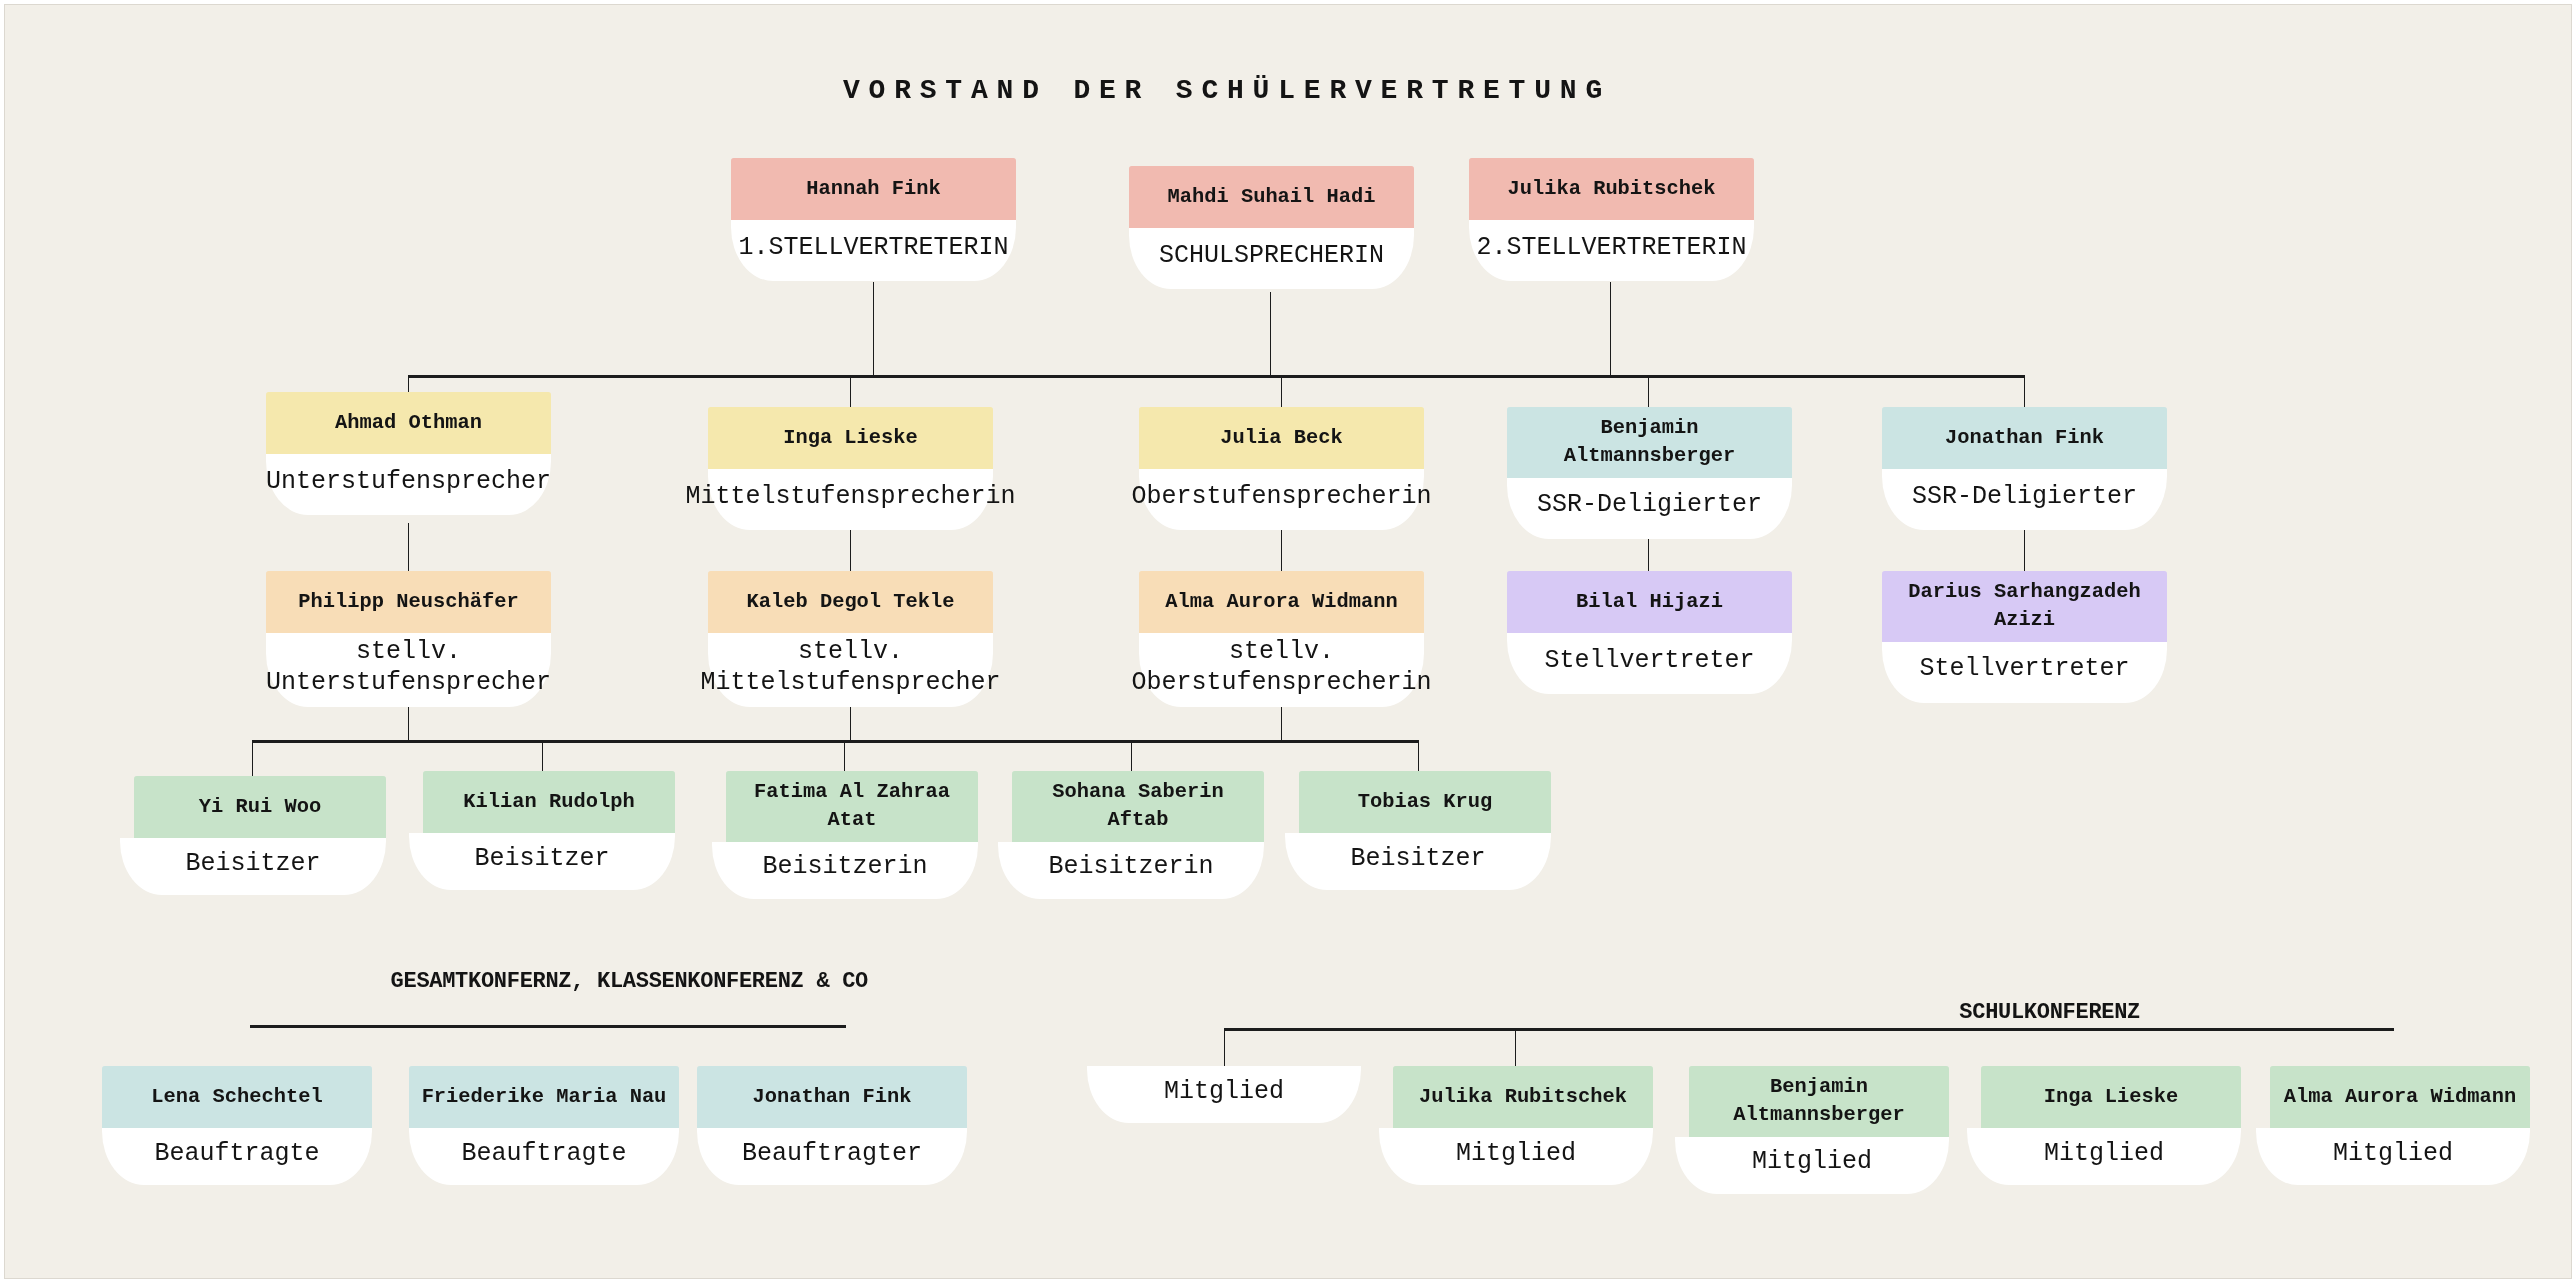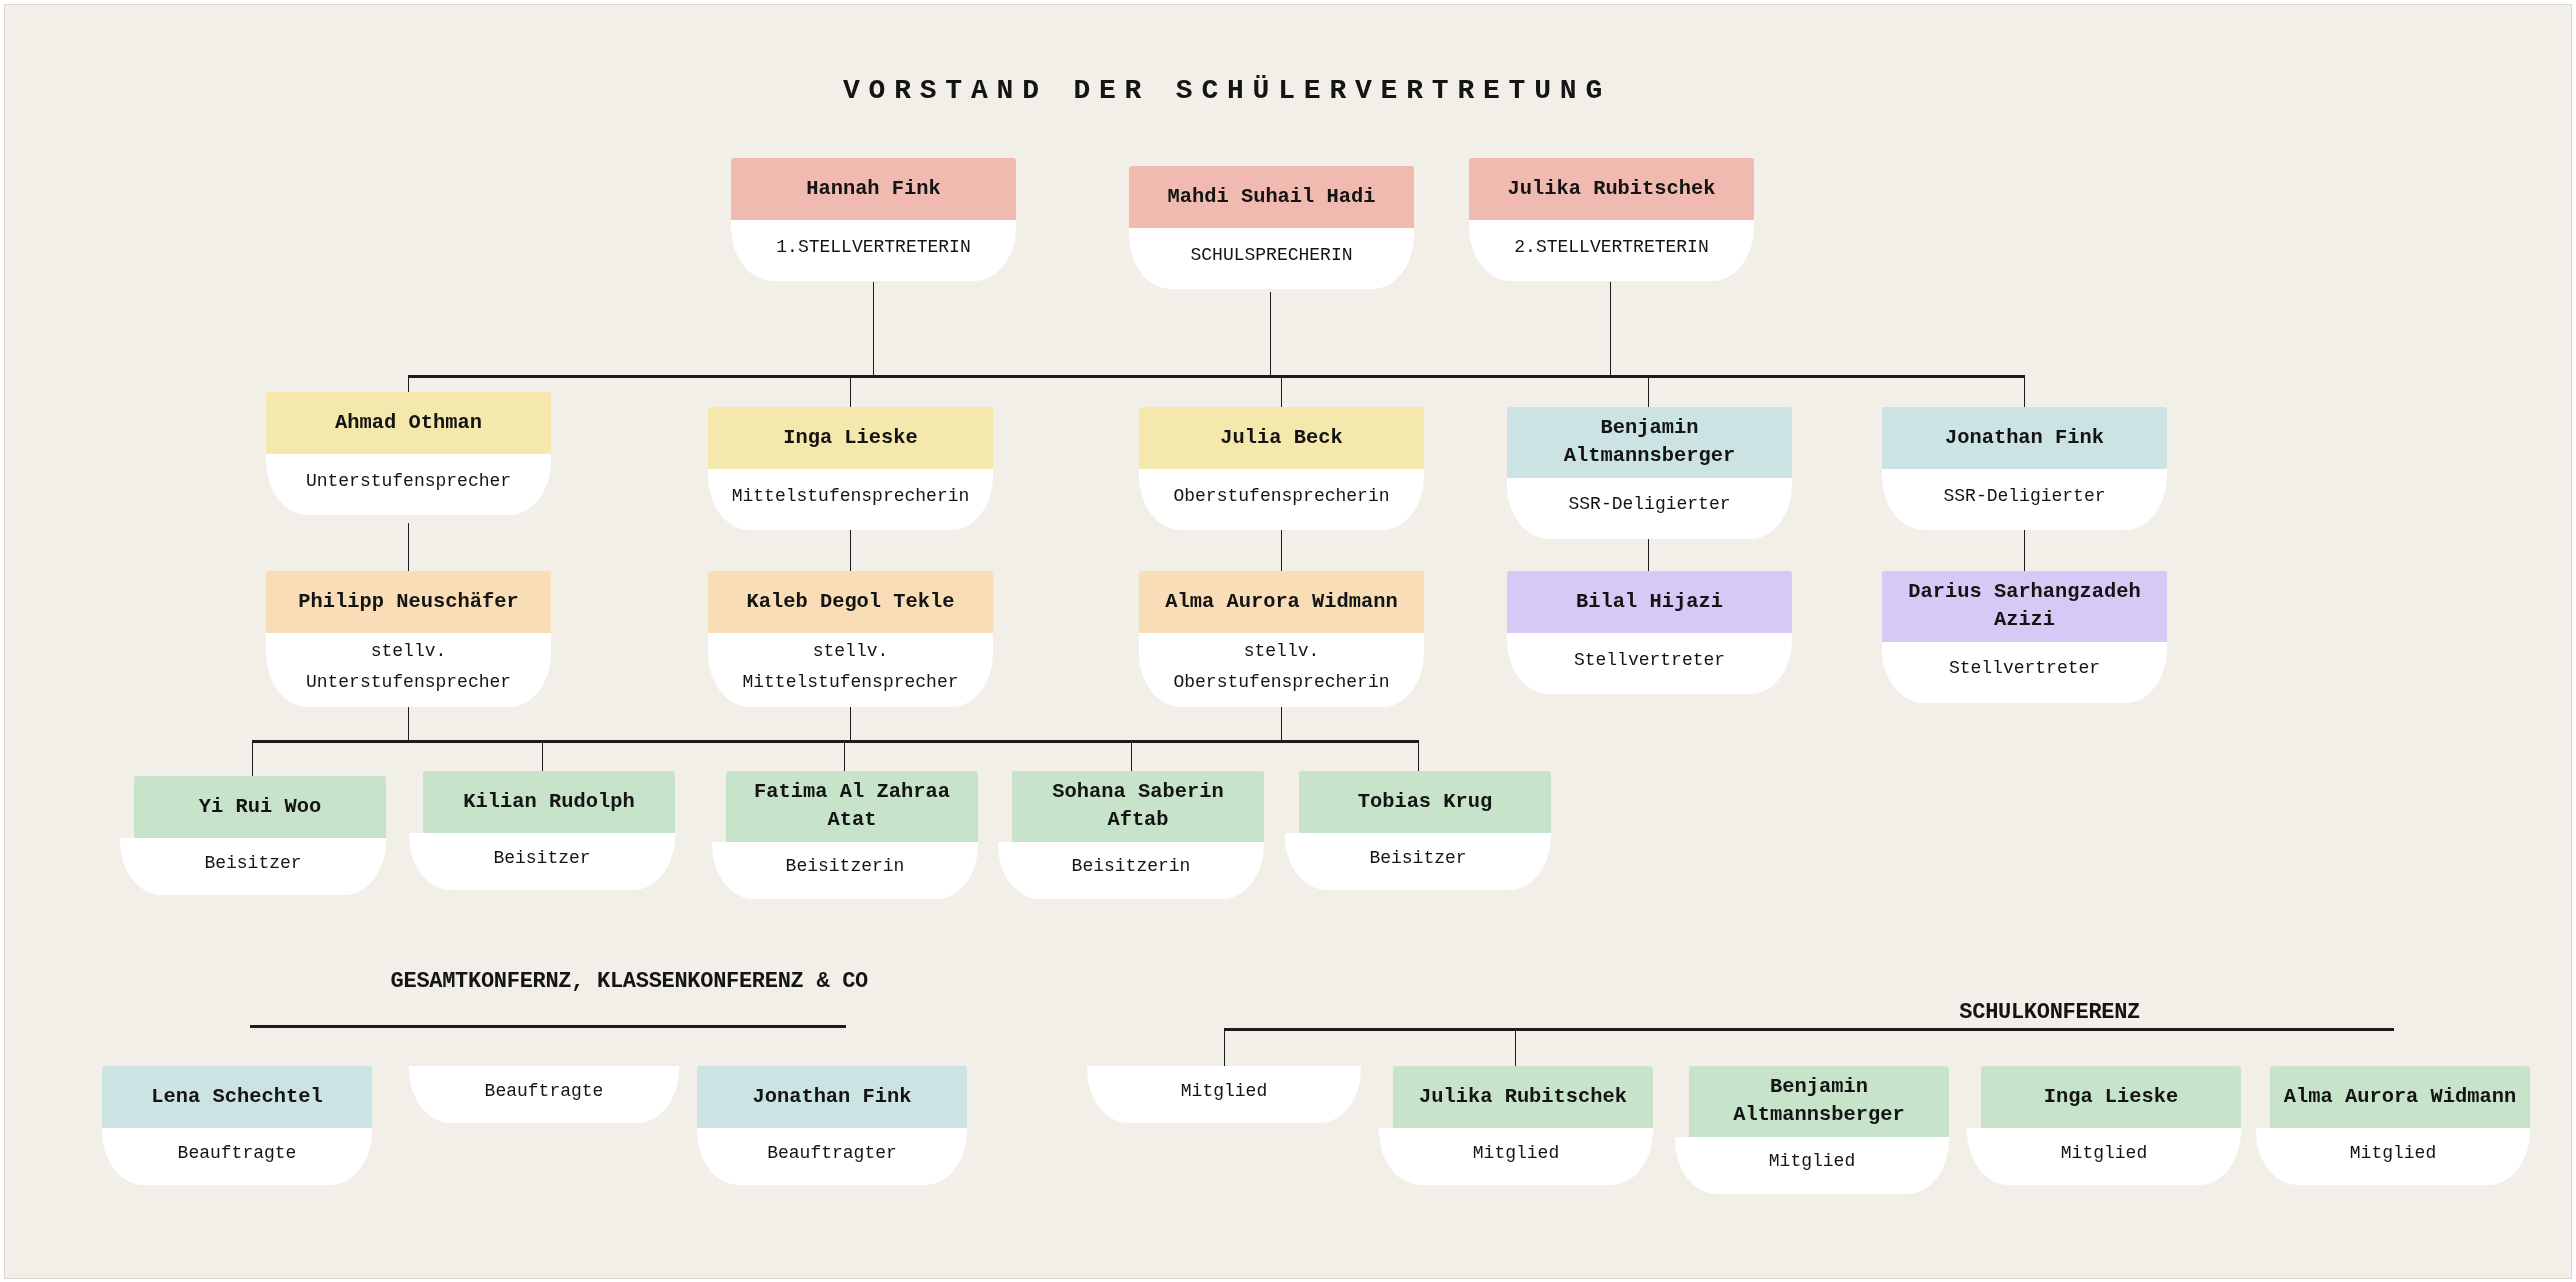--- a/index.html
+++ b/index.html
@@ -10,21 +10,21 @@
   .page-title{position:absolute;left:779px;top:75px;width:896px;text-align:center;
          font-size:28px;font-weight:bold;letter-spacing:8.8px;z-index:2;}
   .section-heading{position:absolute;width:679px;text-align:right;font-size:22px;
          font-weight:bold;letter-spacing:-0.3px;z-index:2;}
   .line{position:absolute;background:var(--connector,#1c1c1c);z-index:1;}
   .card{position:absolute;z-index:2;text-align:center;}
   .hd{display:flex;align-items:center;justify-content:center;min-height:62px;
       padding:6.8px 6.8px;font-weight:bold;font-size:20.4px;line-height:28.5px;
       border-radius:2.7px 2.7px 0 0;box-sizing:border-box;}
   .bd{display:flex;align-items:center;justify-content:center;min-height:61px;
-      padding:2.7px 8.1px 9.5px;font-size:18px;line-height:31px;white-space:pre-line;
+      padding:2.7px 8.1px 9.5px;font-size:25px;line-height:31px;white-space:pre-line;
       background:var(--card-body,#ffffff);box-sizing:border-box;
       border-bottom-left-radius:42px 54px;border-bottom-right-radius:42px 54px;}
   .bd.short{min-height:57px;}
   .pink  .hd{background:var(--card-pink,#f1bab0);}
   .yellow .hd{background:var(--card-yellow,#f5e8ad);}
   .teal  .hd{background:var(--card-teal,#cbe4e3);}
   .orange .hd{background:var(--card-orange,#f8ddb7);}
   .purple .hd{background:var(--card-purple,#d7c9f5);}
   .green .hd{background:var(--card-green,#c7e3c9);margin-left:14px;}
   .w420{width:285px;} .w392{width:266px;} .w398{width:270px;} .w404{width:274px;}
@@ -151,20 +151,21 @@
     <div class="hd">Tobias Krug</div>
     <div class="bd short">Beisitzer</div>
   </div>
 
   <div class="section-heading" style="left:189px;top:969px;">GESAMTKONFERNZ, KLASSENKONFERENZ &amp; CO</div>
   <div class="card w398 teal" style="left:102px;top:1066px;">
     <div class="hd">Lena Schechtel</div>
     <div class="bd short">Beauftragte</div>
   </div>
   <div class="card w398 teal" style="left:409px;top:1066px;">
+    <div class="hd">Friederike Maria Nau</div>
     <div class="bd short">Beauftragte</div>
   </div>
   <div class="card w398 teal" style="left:697px;top:1066px;">
     <div class="hd">Jonathan Fink</div>
     <div class="bd short">Beauftragter</div>
   </div>
 
   <div class="section-heading" style="left:1461px;top:1000px;">SCHULKONFERENZ</div>
   <div class="card w404 green" style="left:1087px;top:1066px;">
     <div class="bd short">Mitglied</div>

